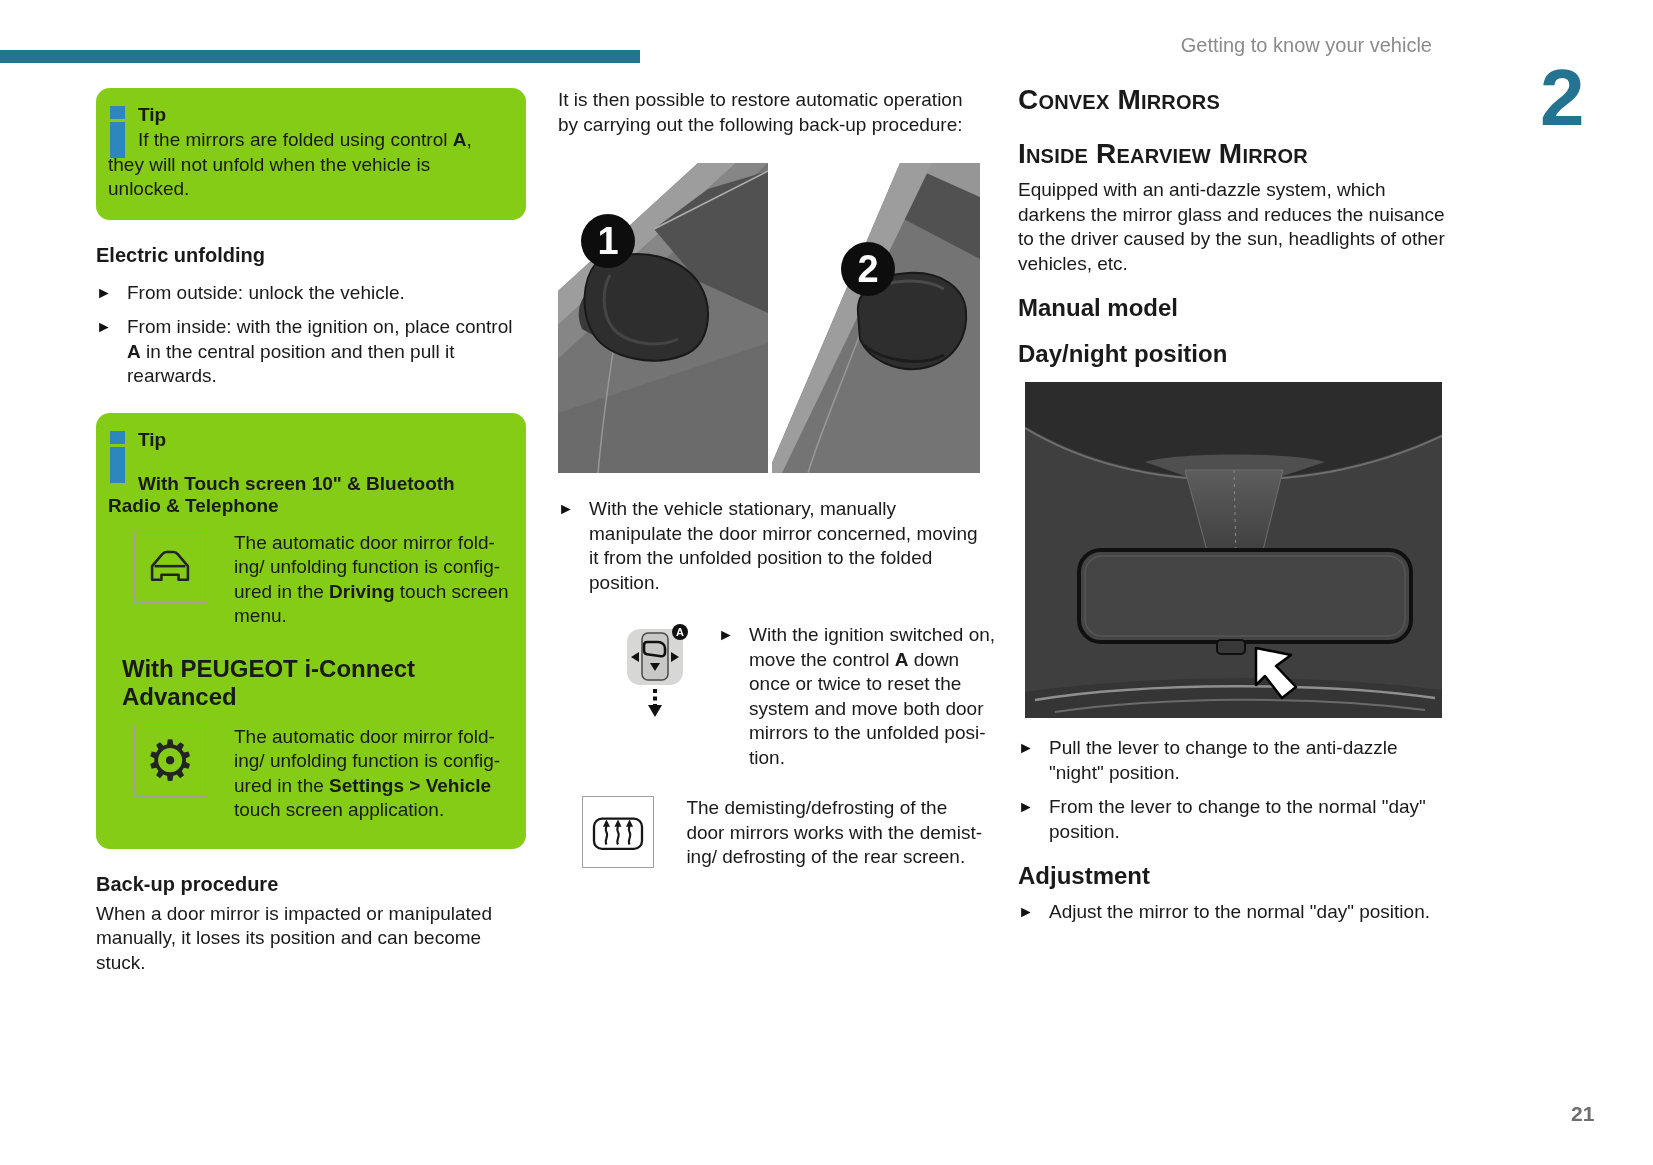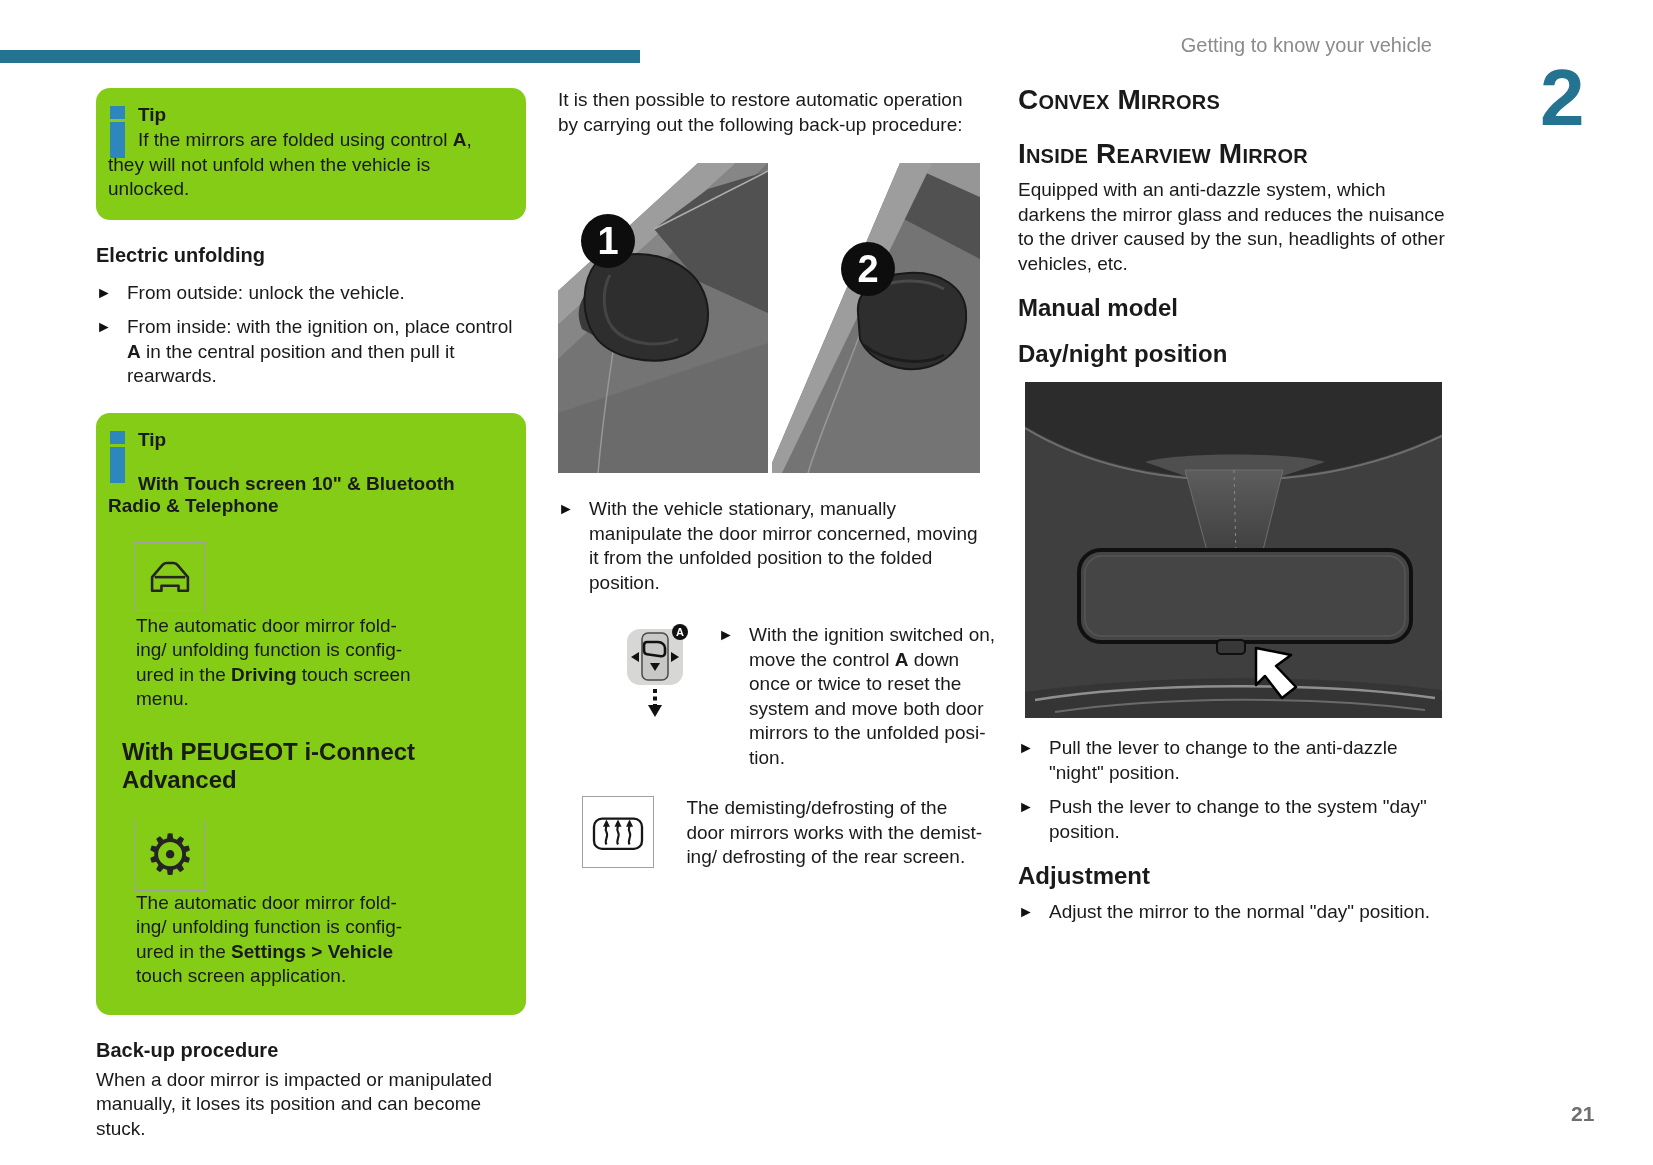--- a/index.html
+++ b/index.html
@@ -26,21 +26,21 @@
   .info-icon .dot { display:block; width:15px; height:13px; background:#2d87bd; margin-bottom:3px; }
   .info-icon .bar { display:block; width:15px; height:36px; background:#2d87bd; }
   .tip-label { font-size:19px; font-weight:bold; padding-left:30px; }
   .tip-body { margin-top:2px; text-indent:30px; }
   .tip-sub { font-size:19px; font-weight:bold; margin-top:22px; text-indent:30px; }
 
   .bullet { display:flex; margin-top:10px; }
   .bullet .arrow { flex:0 0 31px; font-size:16px; line-height:24.5px; color:#111; }
   .bullet .bullet-text { flex:1; }
 
-  .icon-row { display:flex; margin-top:25px;flex-direction:column; }
+  .icon-row { display:flex; margin-top:14px; }
   .icon-box { flex:0 0 72px; width:72px; height:72px; border:1px solid #a0a09e; display:flex; align-items:center; justify-content:center; margin-left:26px; }
   .icon-row .icon-text { margin-left:28px; font-size:19px; line-height:24.5px; white-space:nowrap; }
   .gear-glyph { font-size:56px; line-height:1; color:#242424; font-family:"DejaVu Sans",sans-serif; }
 
   .photo-pair { display:flex; gap:4px; margin-top:26px; position:relative; }
   .photo { position:relative; }
   .num-badge { position:absolute; width:54px; height:54px; border-radius:50%; background:#0d0d0d; color:#fff; font-size:38px; font-weight:bold; display:flex; align-items:center; justify-content:center; }
   .badge-1 { left:23px; top:51px; }
   .badge-2 { left:69px; top:79px; }
 
@@ -260,21 +260,21 @@
       <path d="M231,266 L266,273 L251,284 L271,305 L257,316 L240,294 L231,303 Z" fill="#ffffff" stroke="#000" stroke-width="2.5" stroke-linejoin="round"></path>
     </svg>
   </div>
 
   <div class="bullet" style="margin-top:18px">
     <span class="arrow">►</span>
     <div class="bullet-text">Pull the lever to change to the anti-dazzle "night" position.</div>
   </div>
   <div class="bullet">
     <span class="arrow">►</span>
-    <div class="bullet-text">Push the lever to change to the system "day" position.</div>
+    <div class="bullet-text">From the lever to change to the normal "day" position.</div>
   </div>
 
   <h4>Adjustment</h4>
 
   <div class="bullet">
     <span class="arrow">►</span>
     <div class="bullet-text">Adjust the mirror to the normal "day" position.</div>
   </div>
 </div>
 

